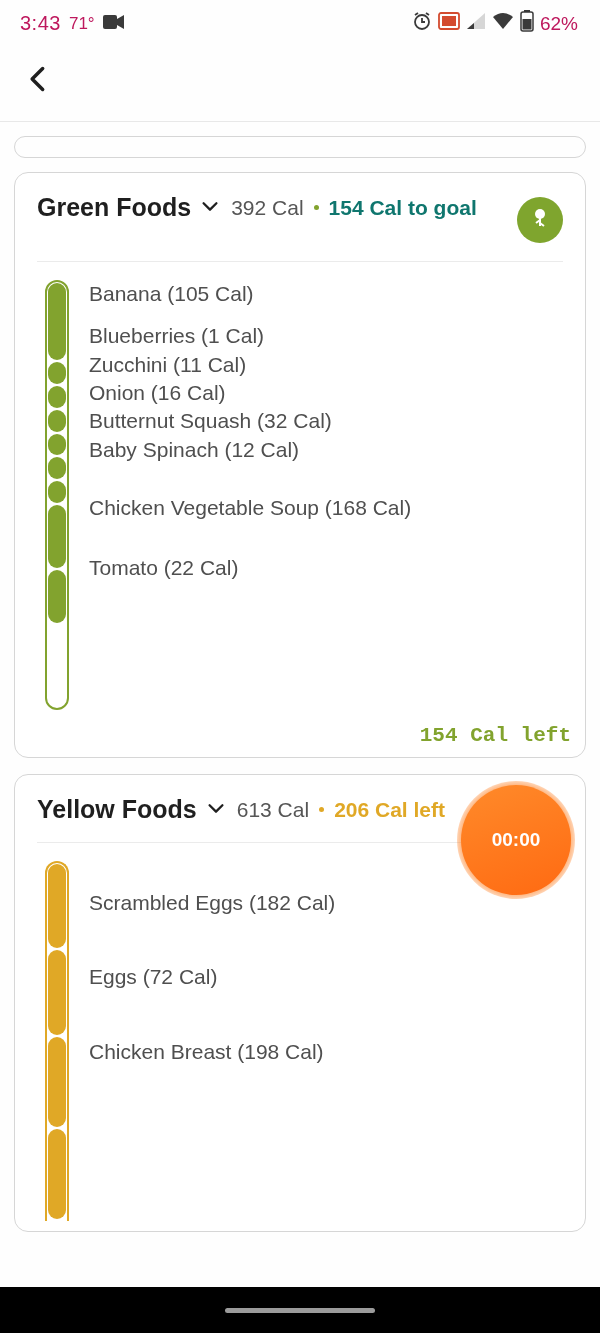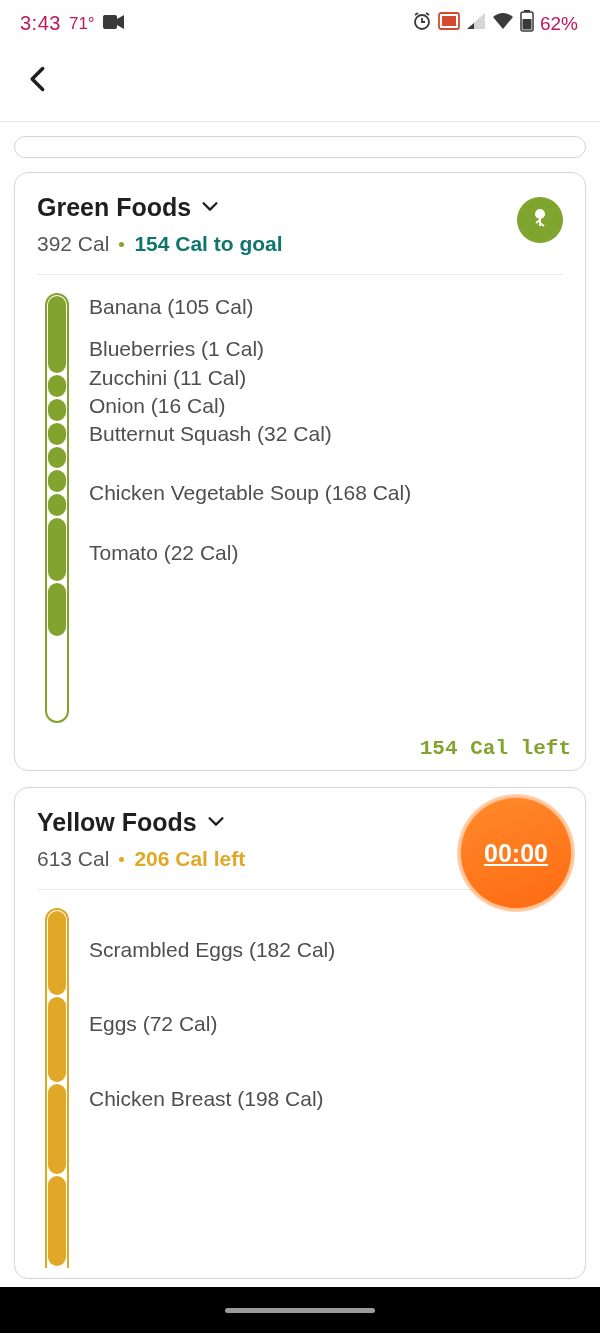--- a/index.html
+++ b/index.html
@@ -53,21 +53,21 @@
       background: #fff;
       position: relative;
       padding-bottom: 10px;
     }
     .card-head {
       padding: 20px 22px 12px;
       display: flex;
       justify-content: space-between;
       align-items: flex-start;
     }
-    .card-title-wrap { display: flex; flex-direction: column; gap: 10px; }
+    .card-title-wrap { display: flex; flex-direction: row; gap: 10px; }
     .card-title-row { display: flex; align-items: center; gap: 8px; }
     .card-title {
       font-size: 25px;
       font-weight: 700;
       color: #1f1f1f;
     }
     .card-sub {
       font-size: 21px;
       color: #565656;
       display: flex;
@@ -171,23 +171,22 @@
       justify-content: center;
     }
     .timer-inner {
       width: 110px; height: 110px;
       border-radius: 50%;
       background: linear-gradient(160deg, #ff8a2a, #ff6a12);
       display: flex;
       align-items: center;
       justify-content: center;
       color: #fff;
-      font-size: 25px;
+      font-size: 19px;
       font-weight: 600;
-      text-decoration: underline;
     }
 
     
     .nav-bottom {
       position: absolute;
       bottom: 0; left: 0; right: 0;
       height: 46px;
       background: #000;
       display: flex;
       align-items: center;
@@ -306,20 +305,21 @@
         <div class="seg green" style="flex:1.1"></div>
       </div>
     </div>
     <div class="items-col">
       <div class="food-item">Banana (105 Cal)</div>
       <div class="spacer-sm"></div>
       <div class="food-item">Blueberries (1 Cal)</div>
       <div class="food-item">Zucchini (11 Cal)</div>
       <div class="food-item">Onion (16 Cal)</div>
       <div class="food-item">Butternut Squash (32 Cal)</div>
+      <div class="food-item">Baby Spinach (12 Cal)</div>
       <div class="spacer-md"></div>
       <div class="food-item">Chicken Vegetable Soup (168 Cal)</div>
       <div class="spacer-lg"></div>
       <div class="food-item">Tomato (22 Cal)</div>
     </div>
   </div>
   <div class="card-footer green">154 Cal left</div>
 </div>
 
 <div class="card" style="position:relative">

